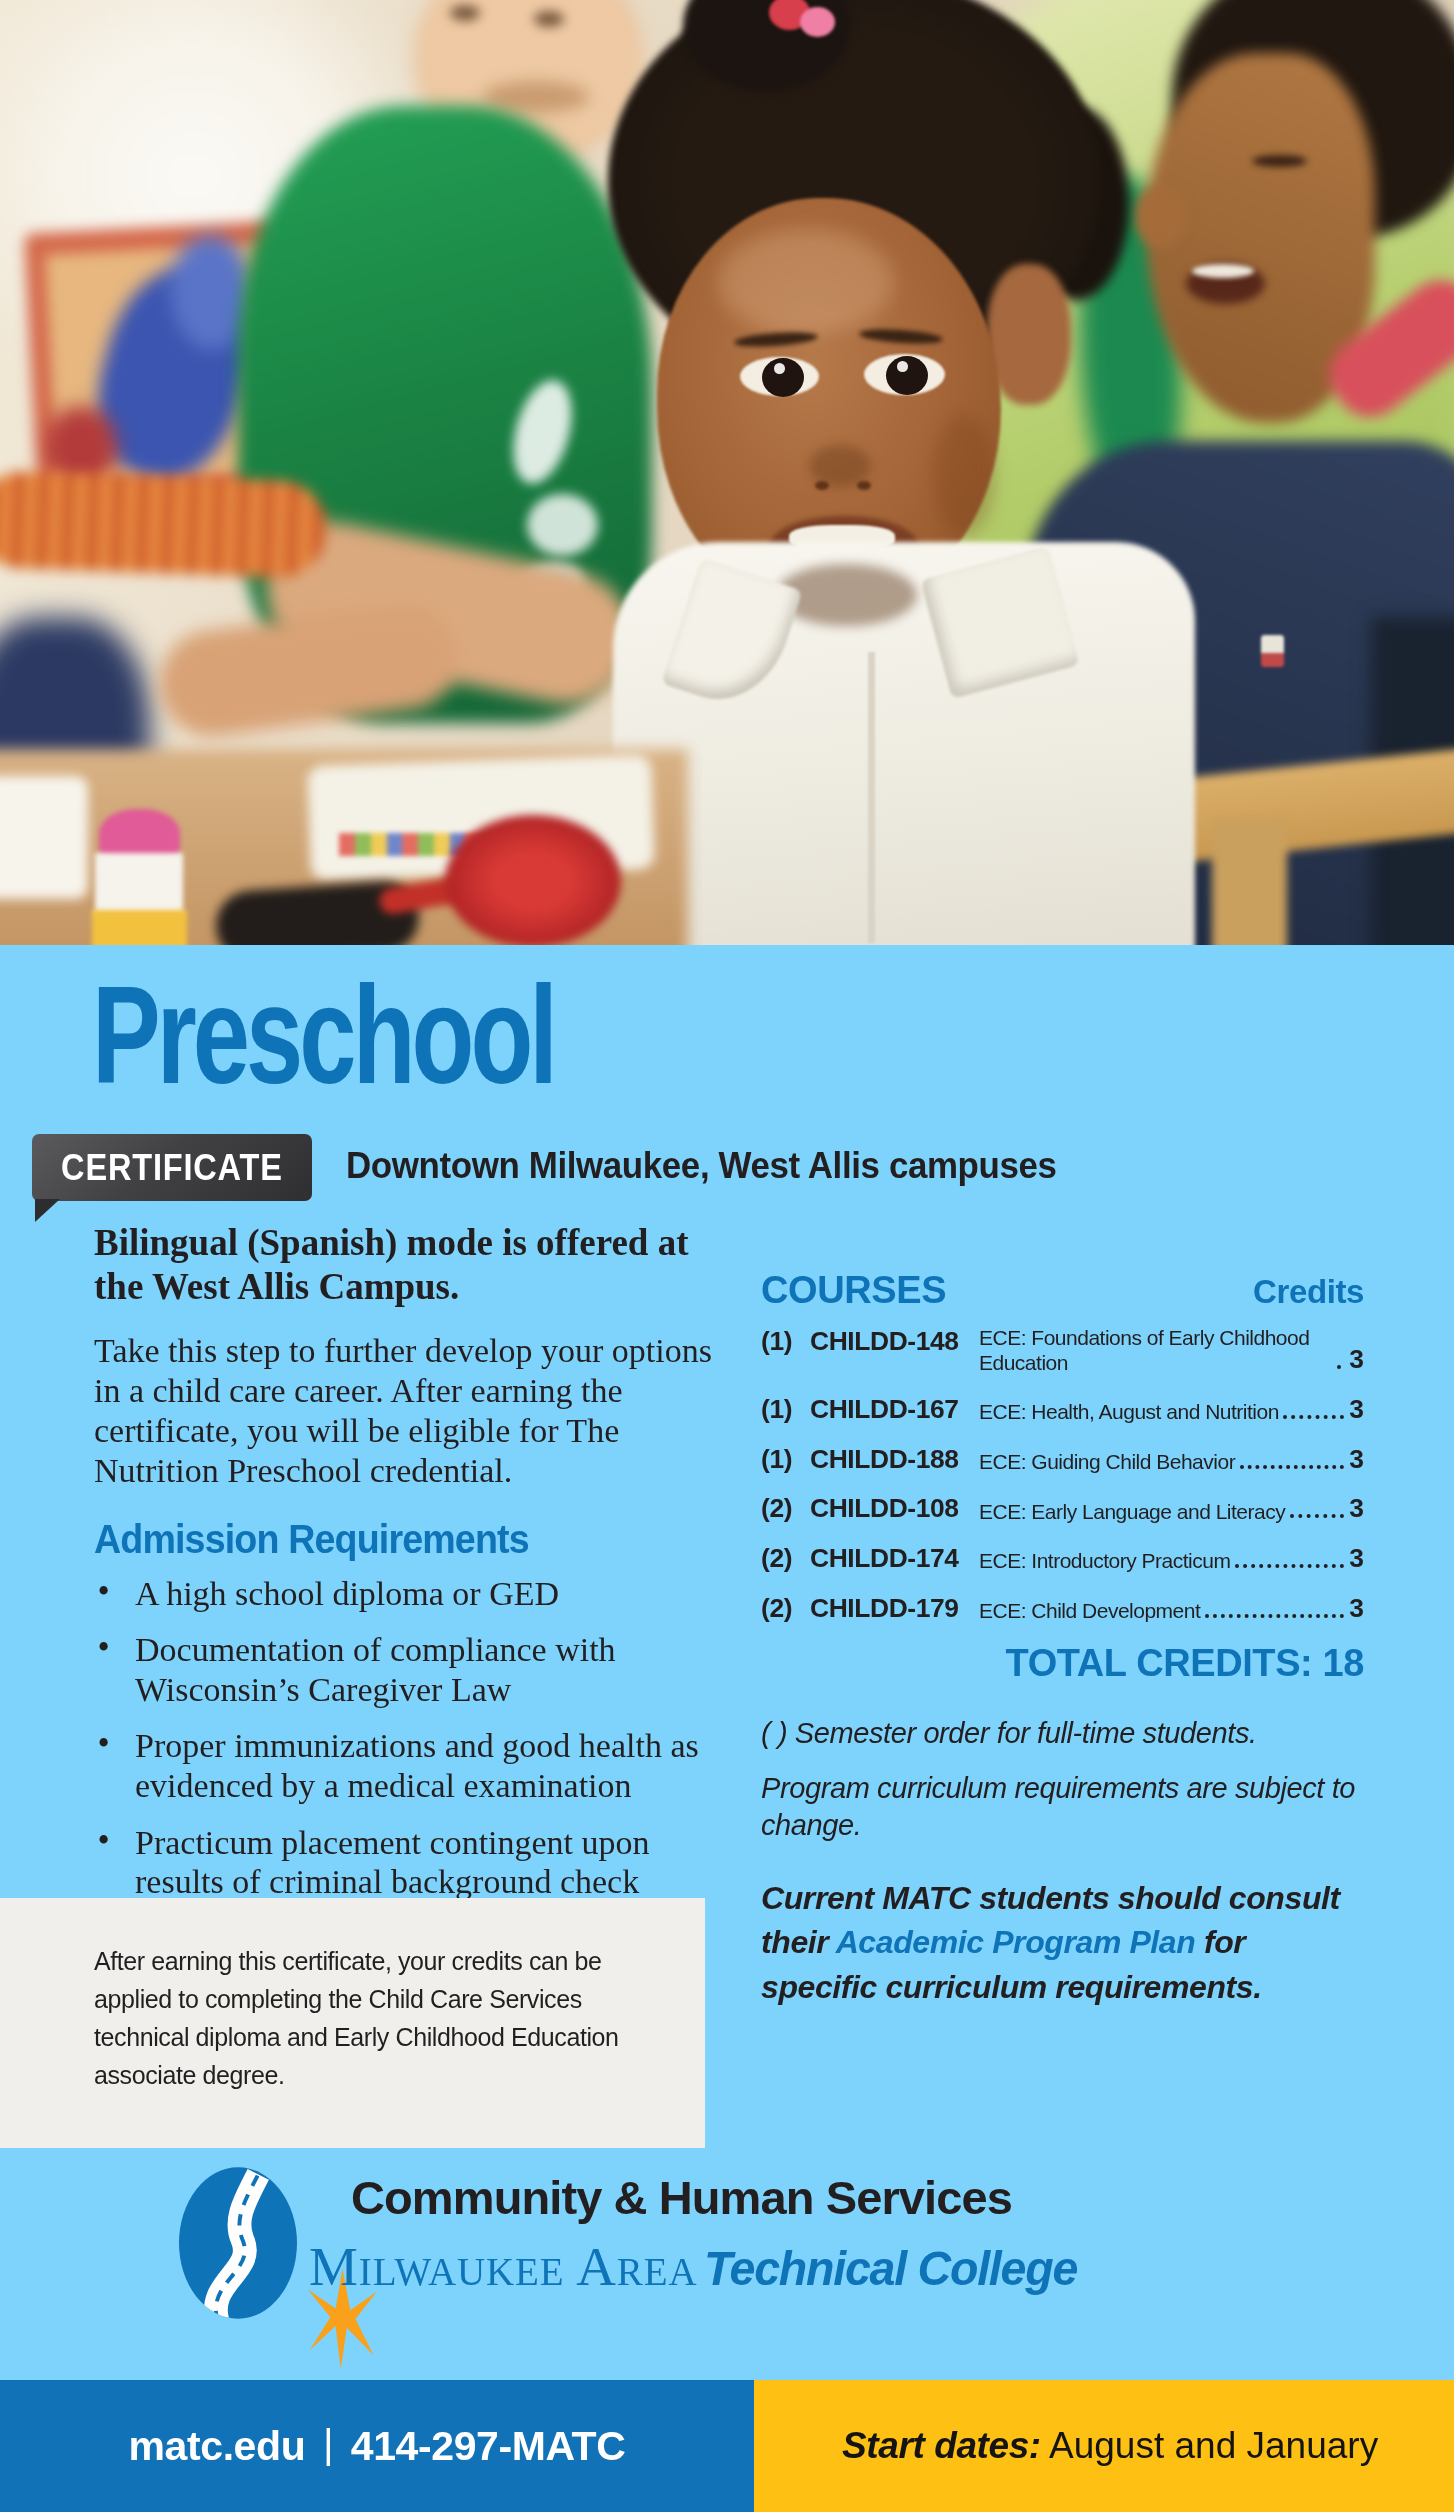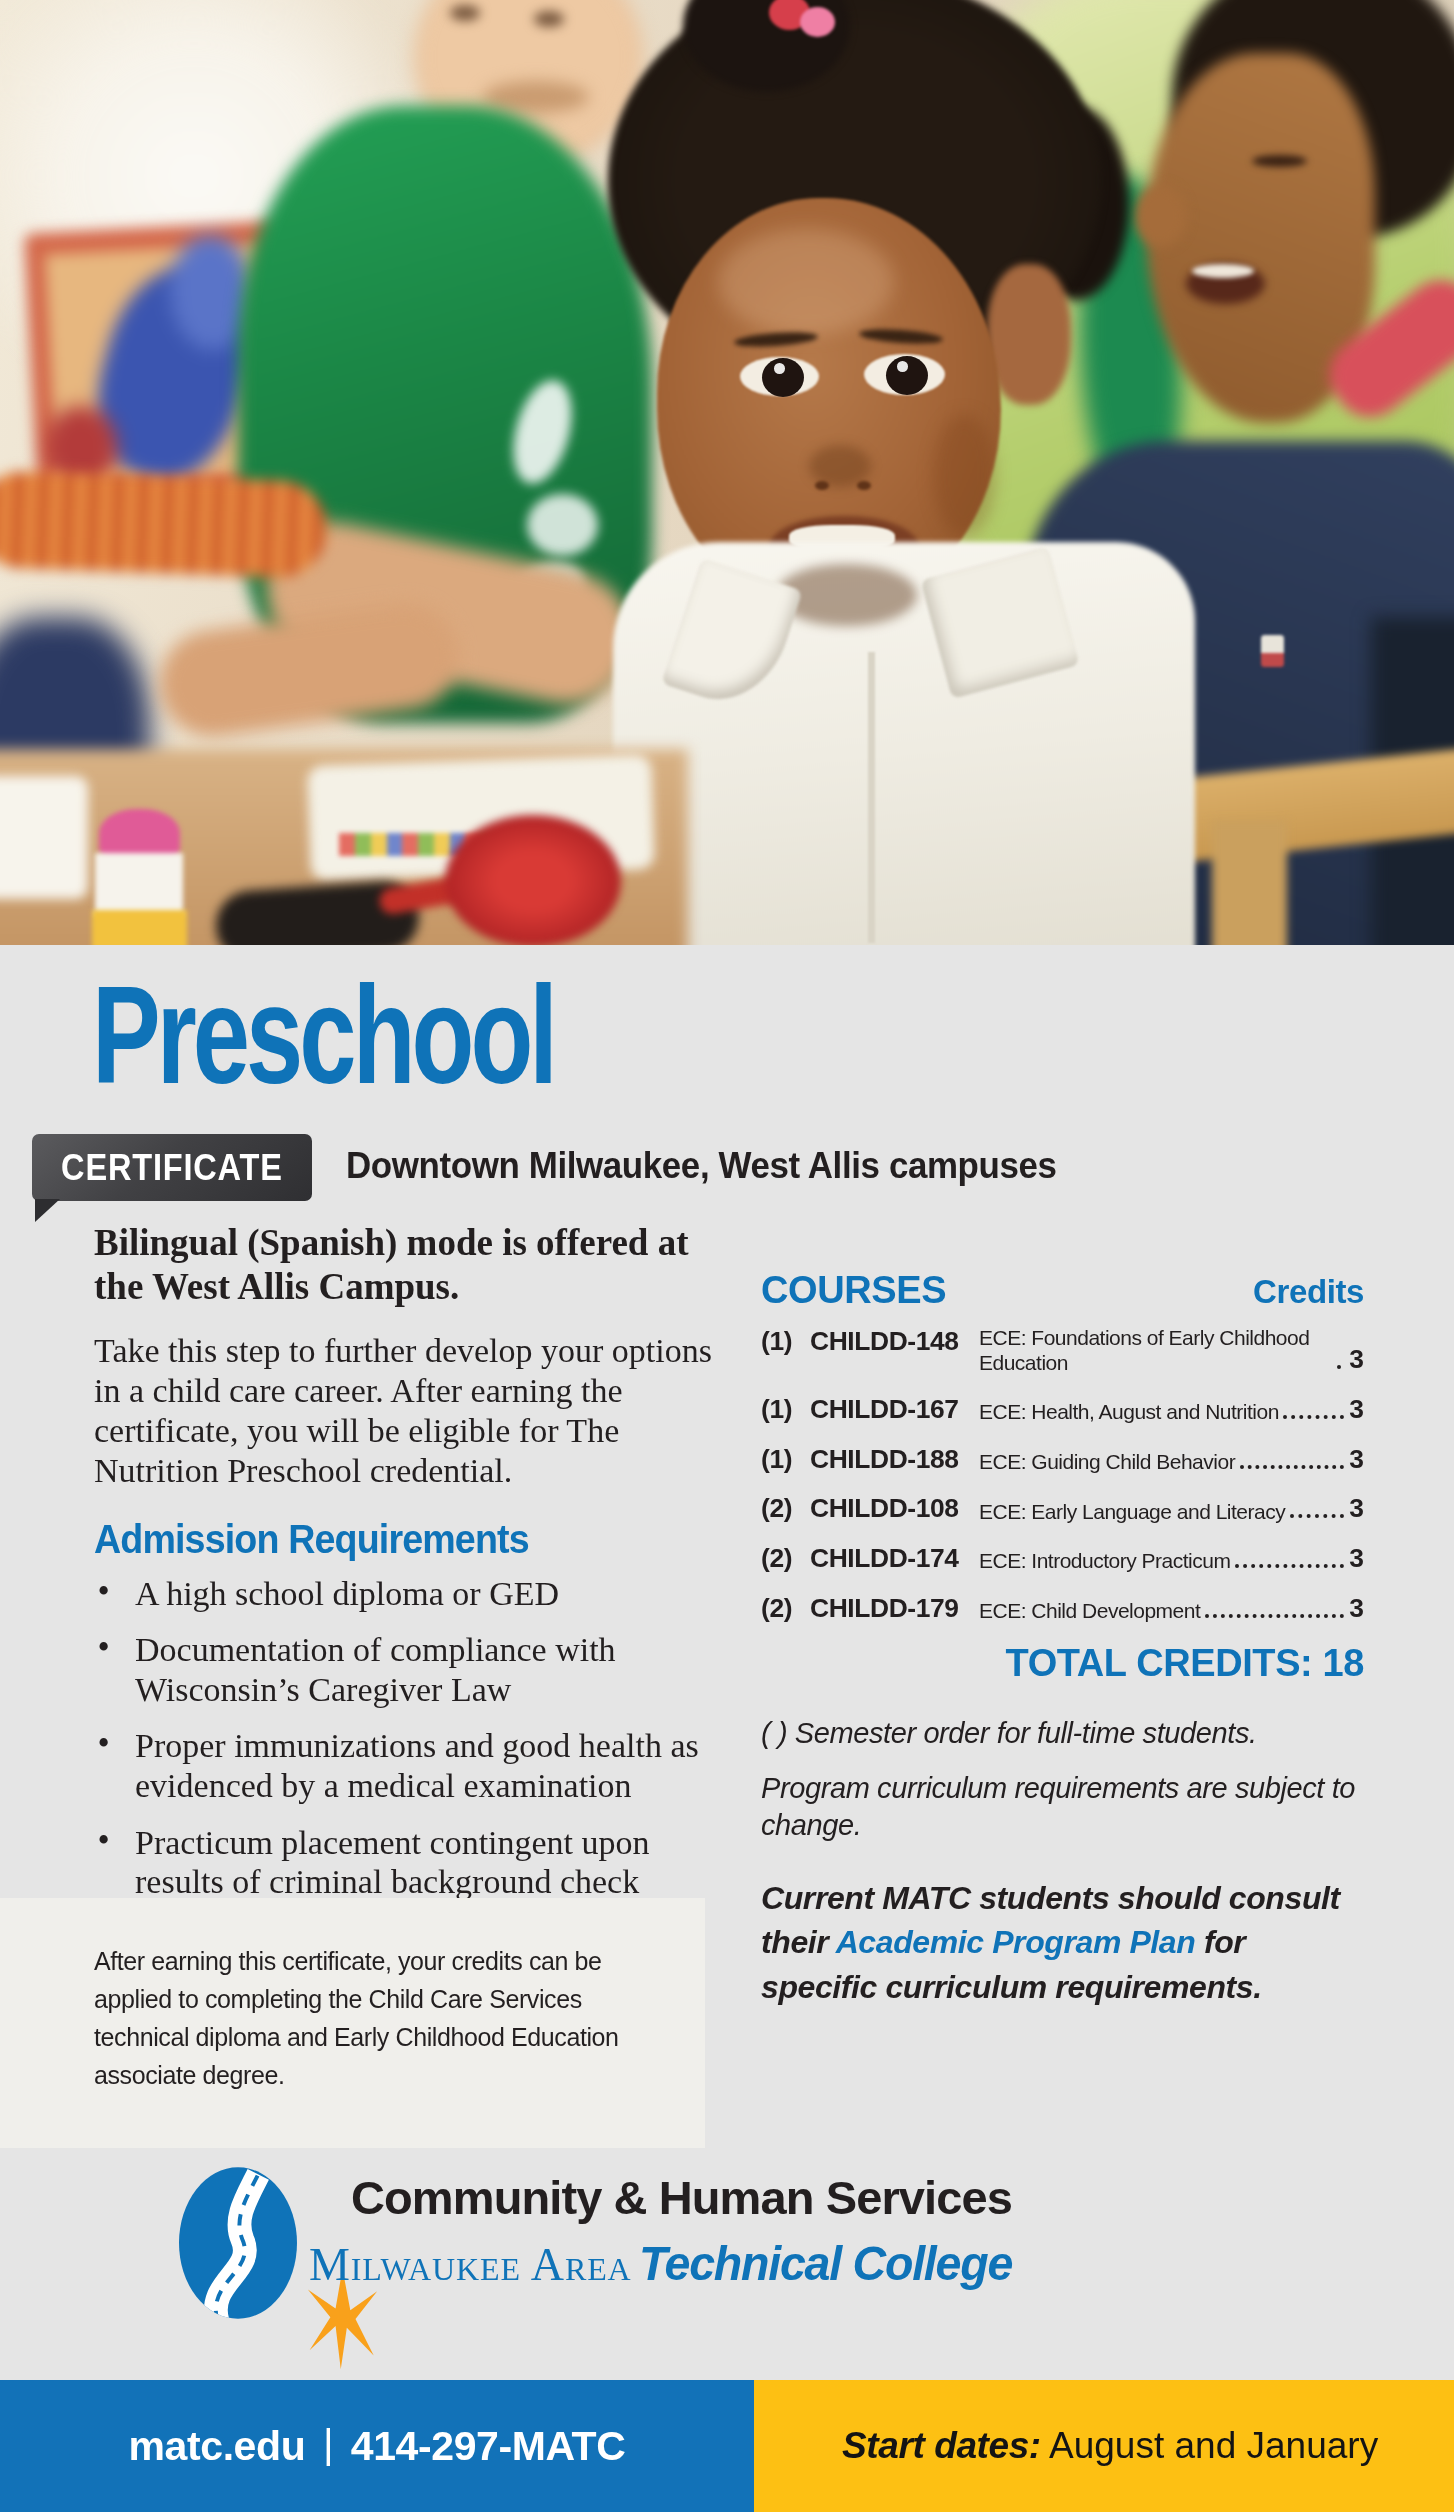--- a/index.html
+++ b/index.html
@@ -6,21 +6,21 @@
     --accent-blue:#0f73b8;
     --text-dark:#231f20;
     --badge-gray:#3d3d40;
     --box-gray:#f0efeb;
     --footer-blue:#1272b8;
     --footer-yellow:#fdc013;
     --star-orange:#f9a11b;
   }
   *{box-sizing:border-box;}
   body{margin:0;background:#888;}
-  .page{position:relative;width:1454px;height:2512px;background:#e5e5e5;margin:0 auto;overflow:hidden;
+  .page{position:relative;width:1454px;height:2512px;background:#7dd3fc;margin:0 auto;overflow:hidden;
         font-family:"Liberation Sans",sans-serif;color:var(--text-dark);}
   .abs{position:absolute;}
 
   
   .photo{position:absolute;left:0;top:0;width:1454px;height:945px;overflow:hidden;
          background:linear-gradient(105deg,#f2ead9 0%,#e6d8c2 45%,#d9cdb6 100%);}
   .photo .b{position:absolute;}
 
   
   .title{left:92px;top:965px;font-size:139px;font-weight:bold;line-height:1;letter-spacing:-5.3px;
@@ -63,21 +63,21 @@
   .cred{font-weight:bold;font-size:26.4px;}
   .total{margin-top:17.6px;text-align:right;color:var(--accent-blue);font-weight:bold;font-size:38px;letter-spacing:-0.4px;}
   .notes{margin-top:30px;}
   .notes p{margin:0 0 17.6px 0;font-style:italic;font-size:29px;line-height:1.28;letter-spacing:-0.4px;}
   .consult{margin-top:32px;font-size:32px;font-weight:bold;line-height:1.38;letter-spacing:-0.4px;font-style:italic;}
   .consult .link{color:var(--accent-blue);}
 
   
   .division{left:351px;top:2170px;font-size:47px;font-weight:bold;letter-spacing:-0.9px;white-space:nowrap;}
   .wordmark{left:309px;top:2235px;white-space:nowrap;display:flex;align-items:baseline;}
-  .wm-serif{font-family:"Liberation Serif",serif;font-variant:small-caps;font-size:46px;
+  .wm-serif{font-family:"Liberation Serif",serif;font-variant:small-caps;font-size:55px;
             color:var(--accent-blue);letter-spacing:0.9px;text-align:right;}
   .wm-italic{font-size:49px;font-weight:bold;font-style:italic;color:var(--accent-blue);
              letter-spacing:-1.3px;margin-left:7px;transform:scaleX(.95);transform-origin:left bottom;}
 
   
   .foot-blue{left:0;top:2380px;width:754px;height:132px;background:var(--footer-blue);
              display:flex;align-items:center;justify-content:center;}
   .foot-blue .t{color:#fff;font-size:41px;font-weight:bold;letter-spacing:-0.4px;white-space:nowrap;}
   .foot-blue .pipe{font-weight:400;padding:0 17.6px;position:relative;top:-1.8px;}
   .foot-yellow{left:754px;top:2380px;width:701px;height:132px;background:var(--footer-yellow);

